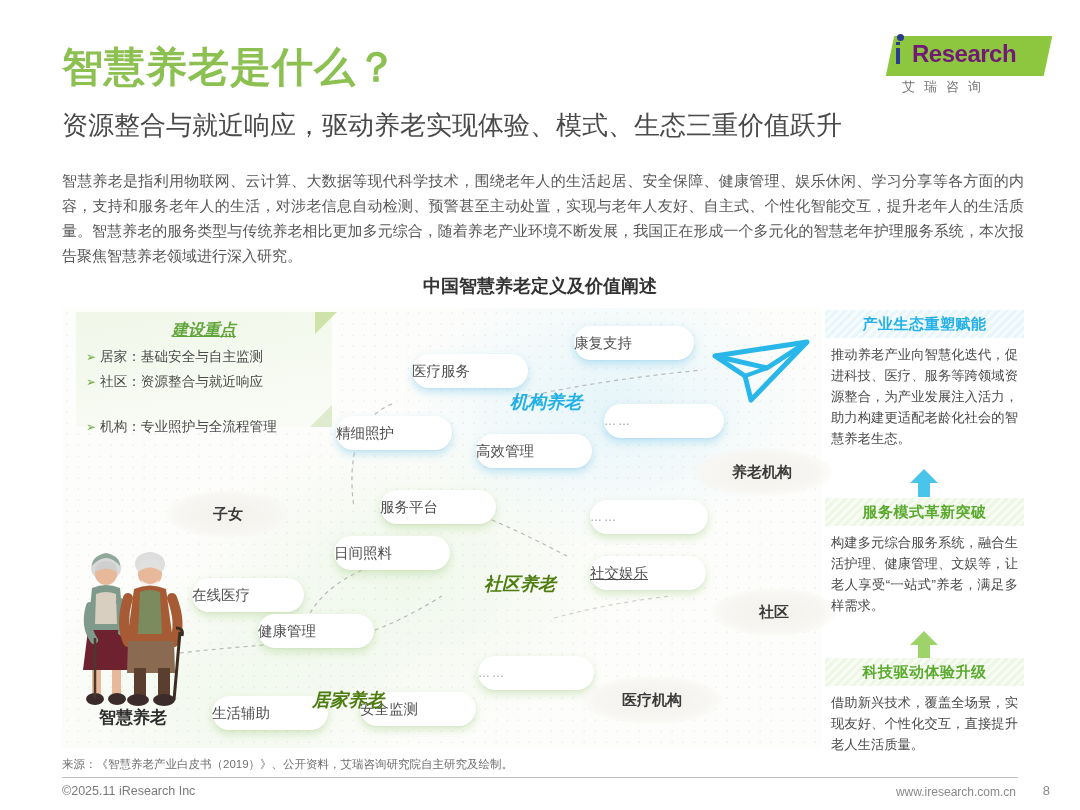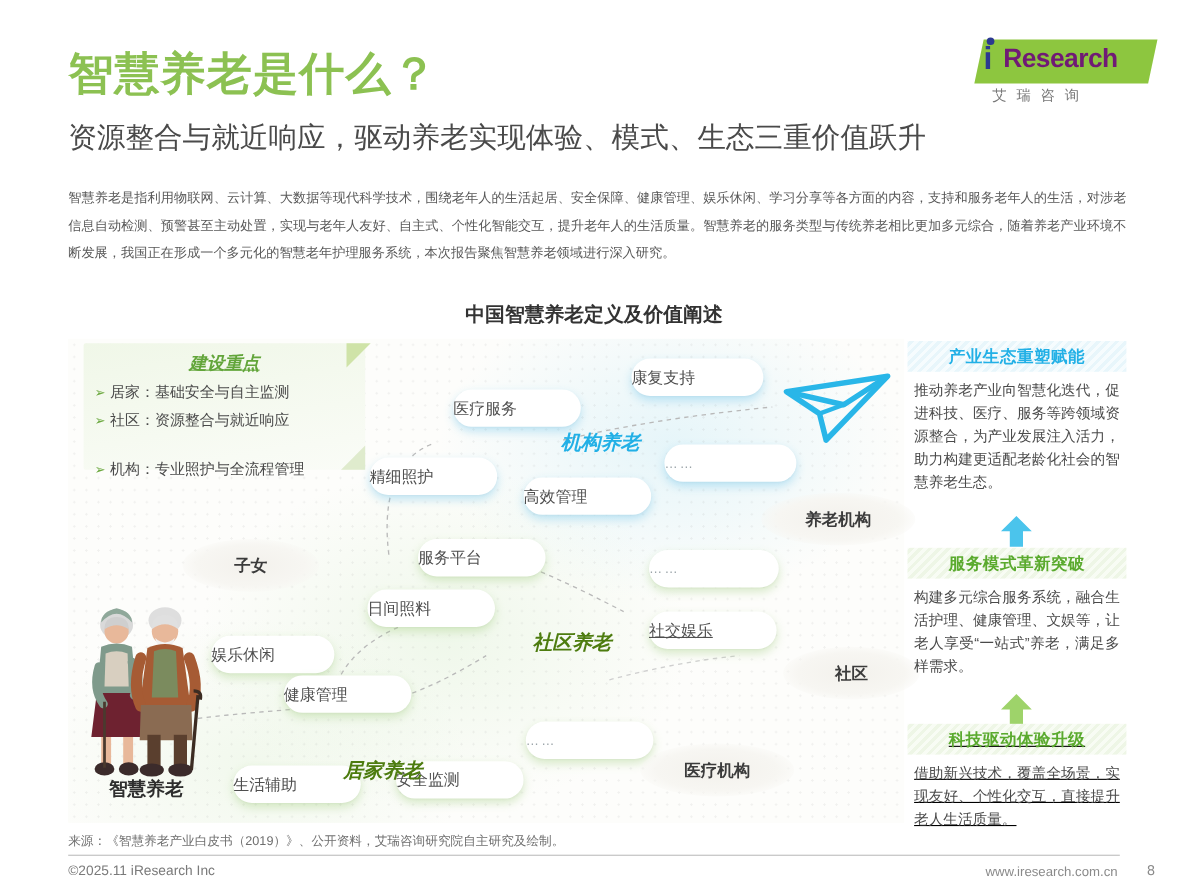--- a/index.html
+++ b/index.html
@@ -55,21 +55,21 @@
   }
   .logo-cn {
     position: absolute; left: 30px; top: 42px;
     font-size: 13px; color: #777; letter-spacing: 9px;
   }
 
   
   #body-text {
     position: absolute; left: 62px; top: 168px;
     width: 962px;
-    font-size: 12px; line-height: 25px; color: #585858;
+    font-size: 15px; line-height: 25px; color: #585858;
     text-align: justify;
   }
 
   
   #chart-title {
     position: absolute; left: 0; top: 274px; width: 1080px;
     text-align: center;
     font-size: 18px; font-weight: bold; color: #333;
   }
 
@@ -303,21 +303,21 @@
     </div>
     <div class="pill green" style="left:528px; top:248px; width:116px;text-decoration:underline;">
       <span>社交娱乐</span>
     </div>
     <div class="pill green" style="left:528px; top:192px; width:118px;">
       <span class="dots">……</span>
     </div>
     <div class="cluster-label green" style="left:422px; top:240px;">社区养老</div>
 
     <div class="pill green" style="left:130px; top:270px; width:112px;">
-      <span>娱乐休闲</span>
+      <span>在线医疗</span>
     </div>
     <div class="pill green" style="left:196px; top:306px; width:116px;">
       <span>健康管理</span>
     </div>
     <div class="pill green" style="left:150px; top:388px; width:116px;">
       <span>生活辅助</span>
     </div>
     <div class="pill green" style="left:298px; top:384px; width:116px;">
       <span>安全监测</span>
     </div>
@@ -381,21 +381,21 @@
     <div class="panel" style="top:190px;">
       <div class="panel-head green">服务模式革新突破</div>
       <div class="panel-body">构建多元综合服务系统，融合生活护理、健康管理、文娱等，让老人享受“一站式”养老，满足多样需求。</div>
     </div>
     <div class="up-arrow" style="left:847px; top:322px;">
       <svg width="30" height="30" viewBox="0 0 30 30">
           <path d="M15,1 L29,15 L21,15 L21,29 L9,29 L9,15 L1,15 Z" fill="#9ed36a"></path>
         </svg>
     </div>
 
-    <div class="panel" style="top:350px;text-decoration:underline;">
+    <div class="panel" style="top:350px;">
       <div class="panel-head green">科技驱动体验升级</div>
       <div class="panel-body">借助新兴技术，覆盖全场景，实现友好、个性化交互，直接提升老人生活质量。</div>
     </div>
   </div>
 
   <div id="source-line">来源：《智慧养老产业白皮书（2019）》、公开资料，艾瑞咨询研究院自主研究及绘制。</div>
   <div id="footer-rule"></div>
   <div id="copyright">©2025.11 iResearch Inc</div>
   <div id="site-url">www.iresearch.com.cn</div>
   <div id="page-num">8</div>

